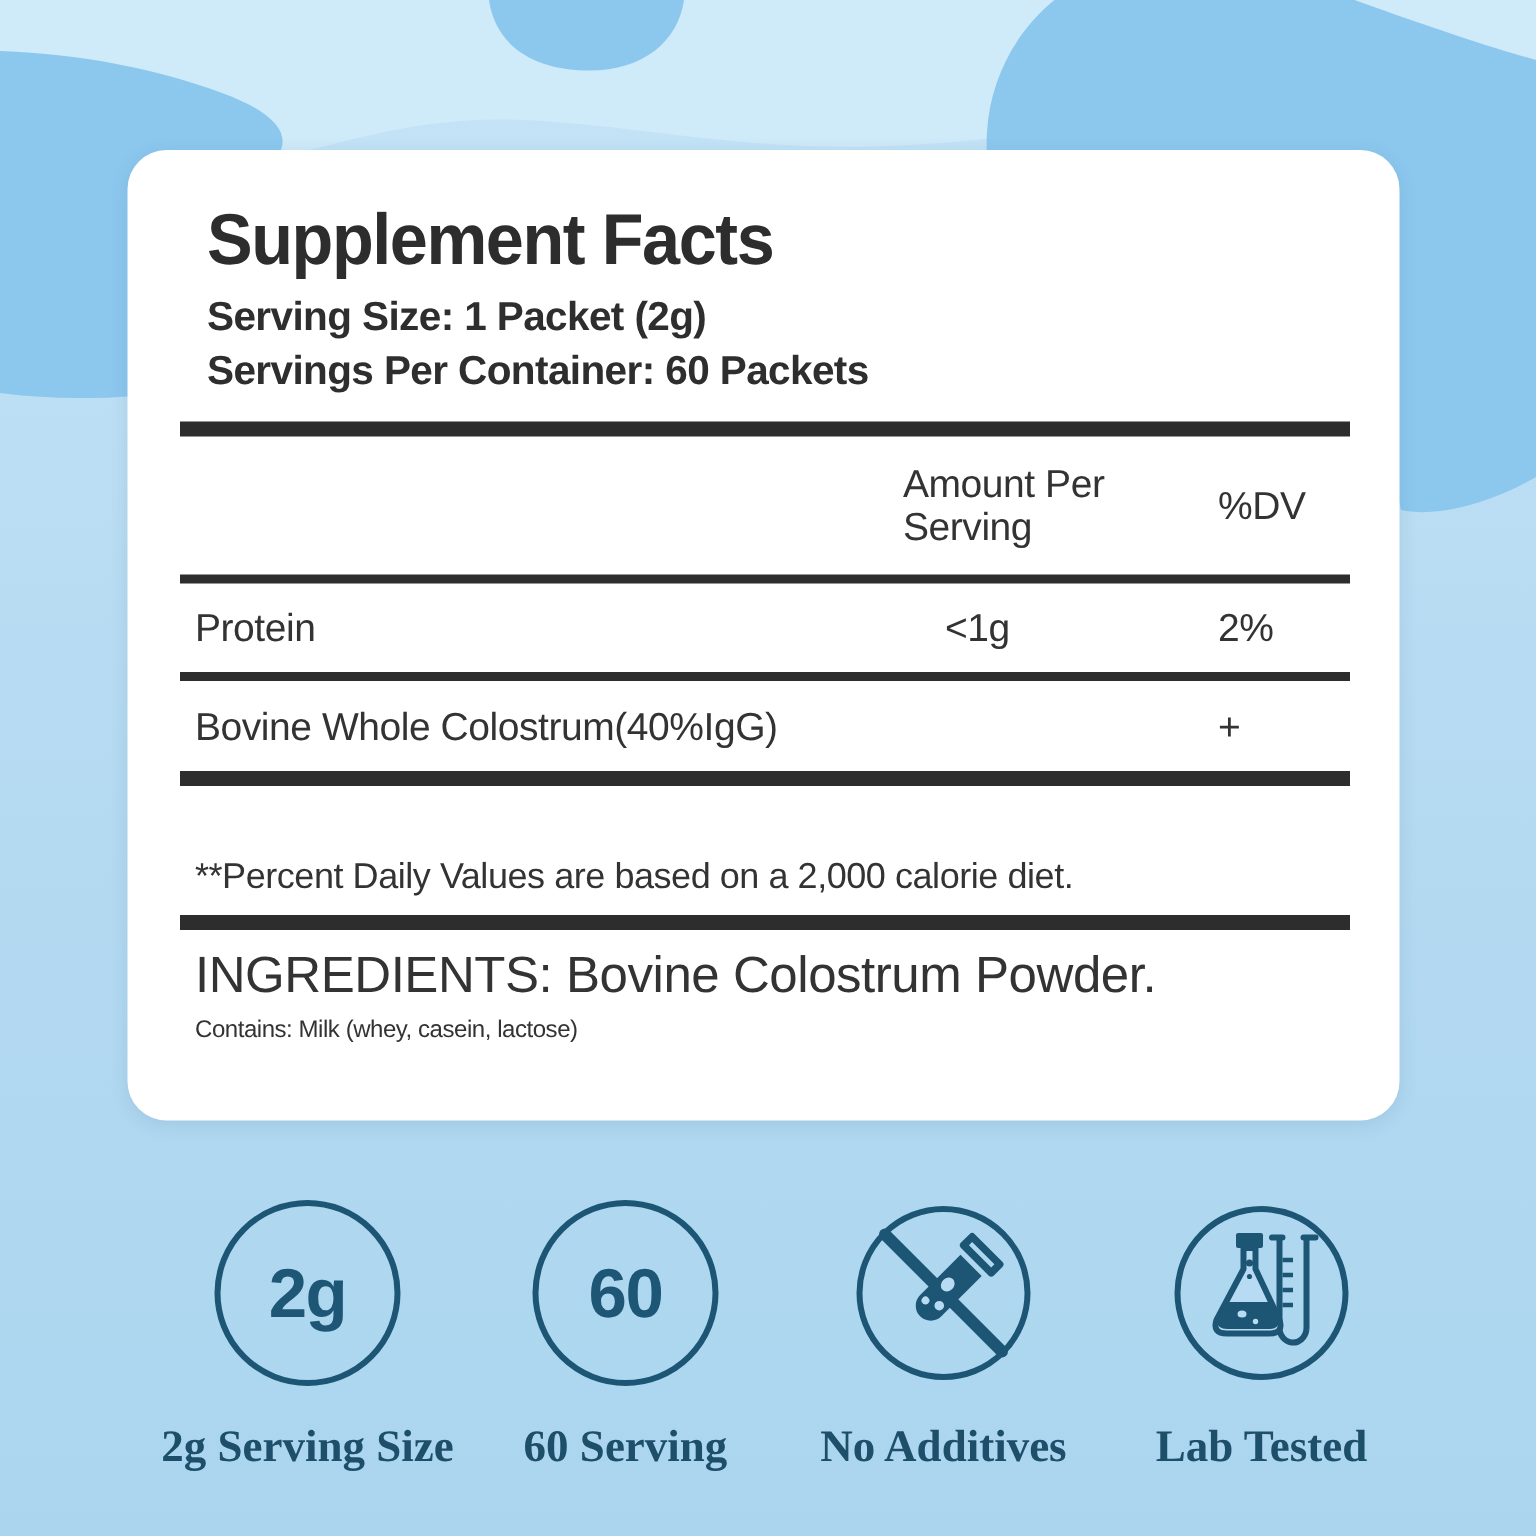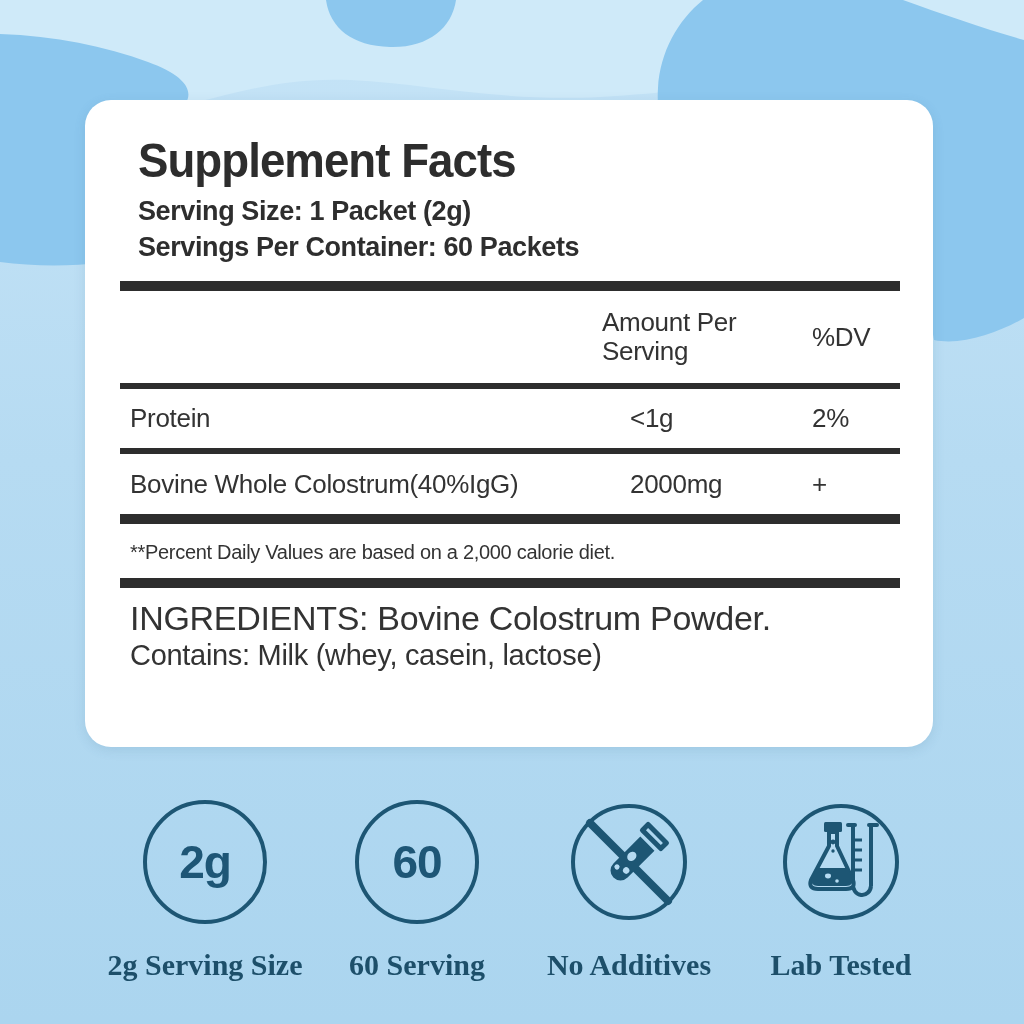--- a/index.html
+++ b/index.html
@@ -37,25 +37,25 @@
   .rule.med   { height:6px; }
   .rule.r1 { margin-top:17px; }
   .trow { display:flex; align-items:center; }
   .trow.head { height:92px; align-items:center;gap:28px; }
   .trow.body1 { height:59px; }
   .trow.body2 { height:60px; }
   .c-name { flex:1; padding-left:10px; font-size:26px; }
   .c-amt  { width:182px; font-size:26px; line-height:29px; }
   .c-dv   { width:88px;  font-size:26px; }
   .foot {
-    padding:13px 0 10px 10px; font-size:20px; line-height:31px; color:#333333;
+    padding:13px 0 10px 10px; font-size:24px; line-height:31px; color:#333333;margin-top:32px;
   }
   .foot p { margin:0; }
   .ing  { margin:15px 0 0 10px; font-size:34px; line-height:30px; }
-  .con  { margin:7px 0 4px 10px; font-size:29px; line-height:30px; }
+  .con  { margin:7px 0 4px 10px; font-size:16px; line-height:30px; }
 
   
   .features {
     position:absolute; left:99px; top:800px; width:848px;
     display:flex;
   }
   .feature { width:212px; display:flex; flex-direction:column; align-items:center; }
   .badge {
     width:116px; height:116px; border:4px solid #1d5674; border-radius:50%;
     display:flex; align-items:center; justify-content:center;
@@ -103,21 +103,20 @@
       <div class="trow body1">
         <div class="c-name">Protein</div>
         <div class="c-amt">&lt;1g</div>
         <div class="c-dv">2%</div>
       </div>
 
       <div class="rule med"></div>
 
       <div class="trow body2">
         <div class="c-name">Bovine Whole Colostrum(40%IgG)</div>
-        <div class="c-amt">2000mg</div>
         <div class="c-dv">+</div>
       </div>
 
       <div class="rule thick"></div>
 
       <div class="foot">
         <p>**Percent Daily Values are based on a 2,000 calorie diet.</p>
       </div>
 
       <div class="rule thick"></div>

